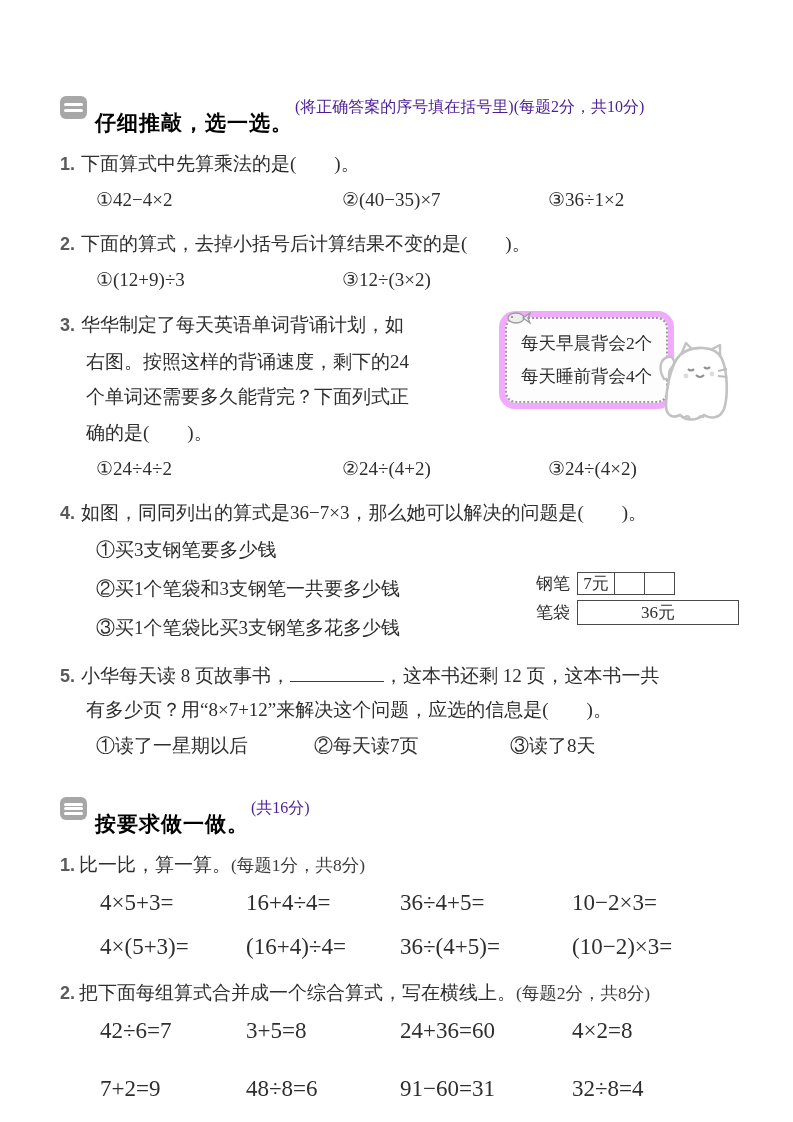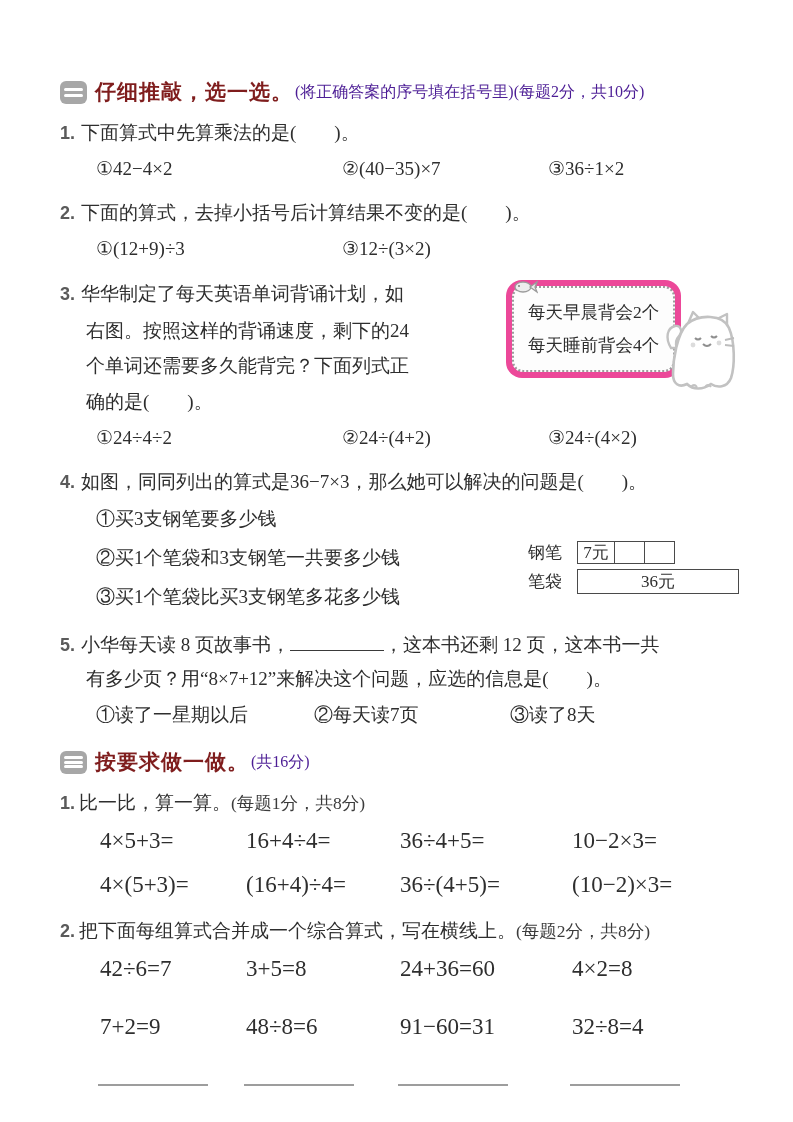--- a/index.html
+++ b/index.html
@@ -10,45 +10,45 @@
     font-family:"Liberation Serif","DejaVu Serif",serif;
     color:#2e2e2e;
   }
   
   .sec-header{display:flex;align-items:center;margin-bottom:10px;}
   .badge{width:27px;height:23px;background:#a7a7a7;border-radius:6px;
     display:inline-flex;flex-direction:column;justify-content:space-evenly;
     box-sizing:border-box;padding:4px;margin-right:8px;flex:0 0 auto;}
   .badge i{display:block;height:3px;background:#ffffff;border-radius:2px;}
   .sec-title{font-family:"Liberation Sans","DejaVu Sans",sans-serif;
-    font-weight:bold;font-size:21px;color:#7f1d1d;letter-spacing:1px;}
+    font-weight:bold;font-size:21px;color:#000000;letter-spacing:1px;margin-top:31px;}
   .sec-note{font-size:16px;color:#4c1d95;margin-left:2px;}
   
   .q{margin-bottom:4px;}
   .q-line{font-size:19px;line-height:34px;}
   .q-num{font-family:"Liberation Sans","DejaVu Sans",sans-serif;font-weight:bold;
     color:#5a5a5a;font-size:18px;margin-right:6px;}
   .opts{display:grid;margin:4px 0 12px 36px;font-size:19px;line-height:30px;}
   .g-q1{grid-template-columns:246px 206px auto;}
   .g-q5{grid-template-columns:218px 196px auto;}
   
   .q3-wrap{display:flex;align-items:flex-start;}
   .q3-left{width:432px;font-size:19px;line-height:35.5px;}
-  .callout-outer{margin-top:4px;margin-left:14px;background:#ec4899;border-radius:16px;
+  .callout-outer{margin-top:4px;margin-left:7px;background:#f0abfc;border-radius:16px;
     padding:6px;position:relative;flex:0 0 auto;}
   .callout-inner{border:2px dotted #9b9b9b;border-radius:11px;background:#fdfdfd;
     padding:8px 14px;font-size:17.5px;line-height:33px;white-space:nowrap;}
   .fish{position:absolute;left:6px;top:0px;}
   .cat{position:absolute;right:-58px;bottom:-14px;}
   
   .q4-body{position:relative;margin-left:36px;}
   .q4-opts{font-size:19px;line-height:39px;}
   .diagram{position:absolute;right:6px;top:42px;font-size:17px;}
   .drow{display:flex;align-items:center;margin-bottom:5px;}
-  .dlabel{width:40px;text-align:right;margin-right:15px;flex:0 0 auto;}
+  .dlabel{width:40px;text-align:right;margin-right:7px;flex:0 0 auto;}
   .pen-bar{display:flex;}
   .pen-cell{border:1.5px solid #4a4a4a;height:23px;width:30px;box-sizing:border-box;
     display:flex;align-items:center;justify-content:center;}
   .pen-cell + .pen-cell{border-left:none;}
   .pen-cell.first{width:38px;}
   .bag-bar{border:1.5px solid #4a4a4a;height:25px;width:162px;box-sizing:border-box;
     display:flex;align-items:center;justify-content:center;}
   
   .blank{display:inline-block;width:94px;border-bottom:1.5px solid #3a3a3a;
     height:15px;vertical-align:baseline;}

